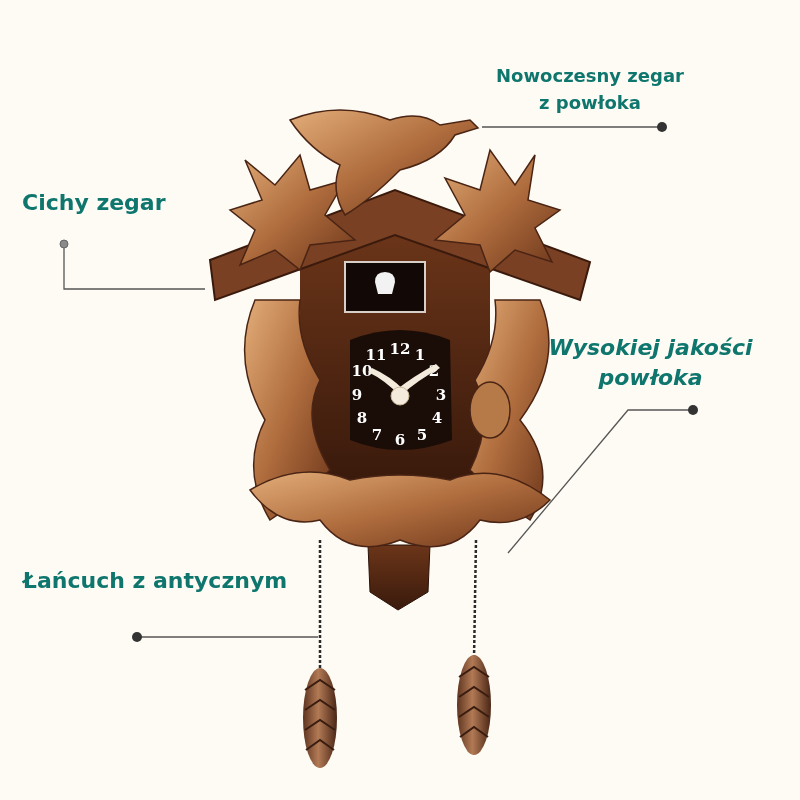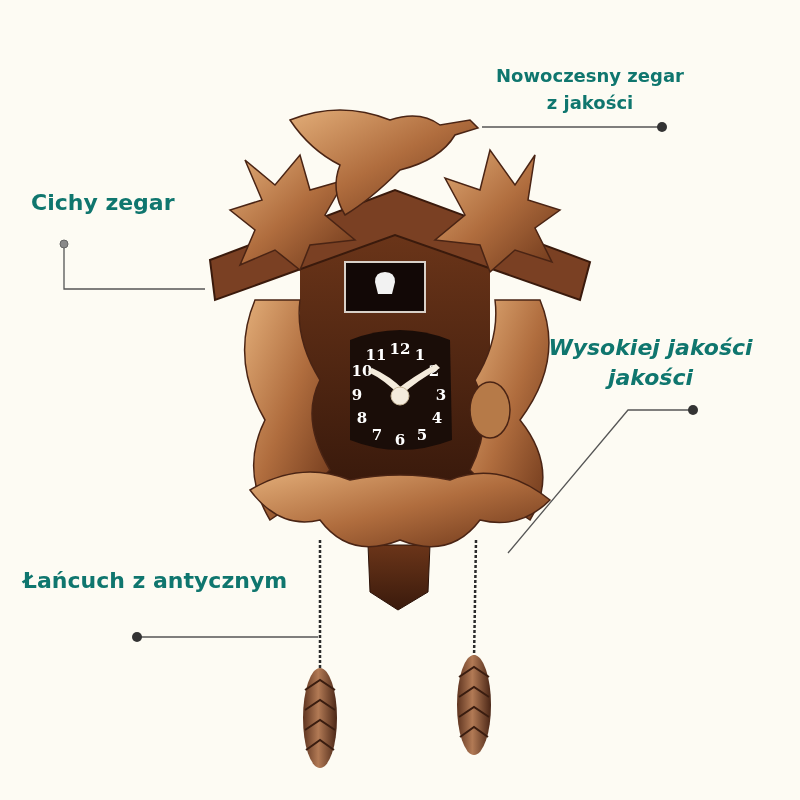--- a/index.html
+++ b/index.html
@@ -106,27 +106,27 @@
       <text x="376" y="360">11</text>
     </g>
     <path d="M400,396 Q385,380 368,372 L372,368 Q390,376 404,390 Z" fill="#f4ebdc"></path>
     <path d="M400,396 Q418,380 440,368 L436,364 Q414,376 396,390 Z" fill="#f4ebdc"></path>
     <circle cx="400" cy="396" r="9" fill="#f4ebdc" stroke="#c9b89a"></circle>
   </g>
 </svg>
 
 <div class="label small" style="left:475px; top:62px; width:230px;">
   <div>Nowoczesny zegar</div>
-  <div>z jakości</div>
+  <div>z powłoka</div>
 </div>
 
-<div class="label left" style="left:31px; top:188px;">
+<div class="label left" style="left:22px; top:188px;">
   <div>Cichy zegar</div>
 </div>
 
 <div class="label" style="left:533px; top:333px; width:235px;font-style:italic;">
   <div>Wysokiej jakości</div>
-  <div>jakości</div>
+  <div>powłoka</div>
 </div>
 
 <div class="label" style="left:5px; top:566px; width:300px;">
   <div>Łańcuch z antycznym</div>
 </div>
 
 </body></html>

